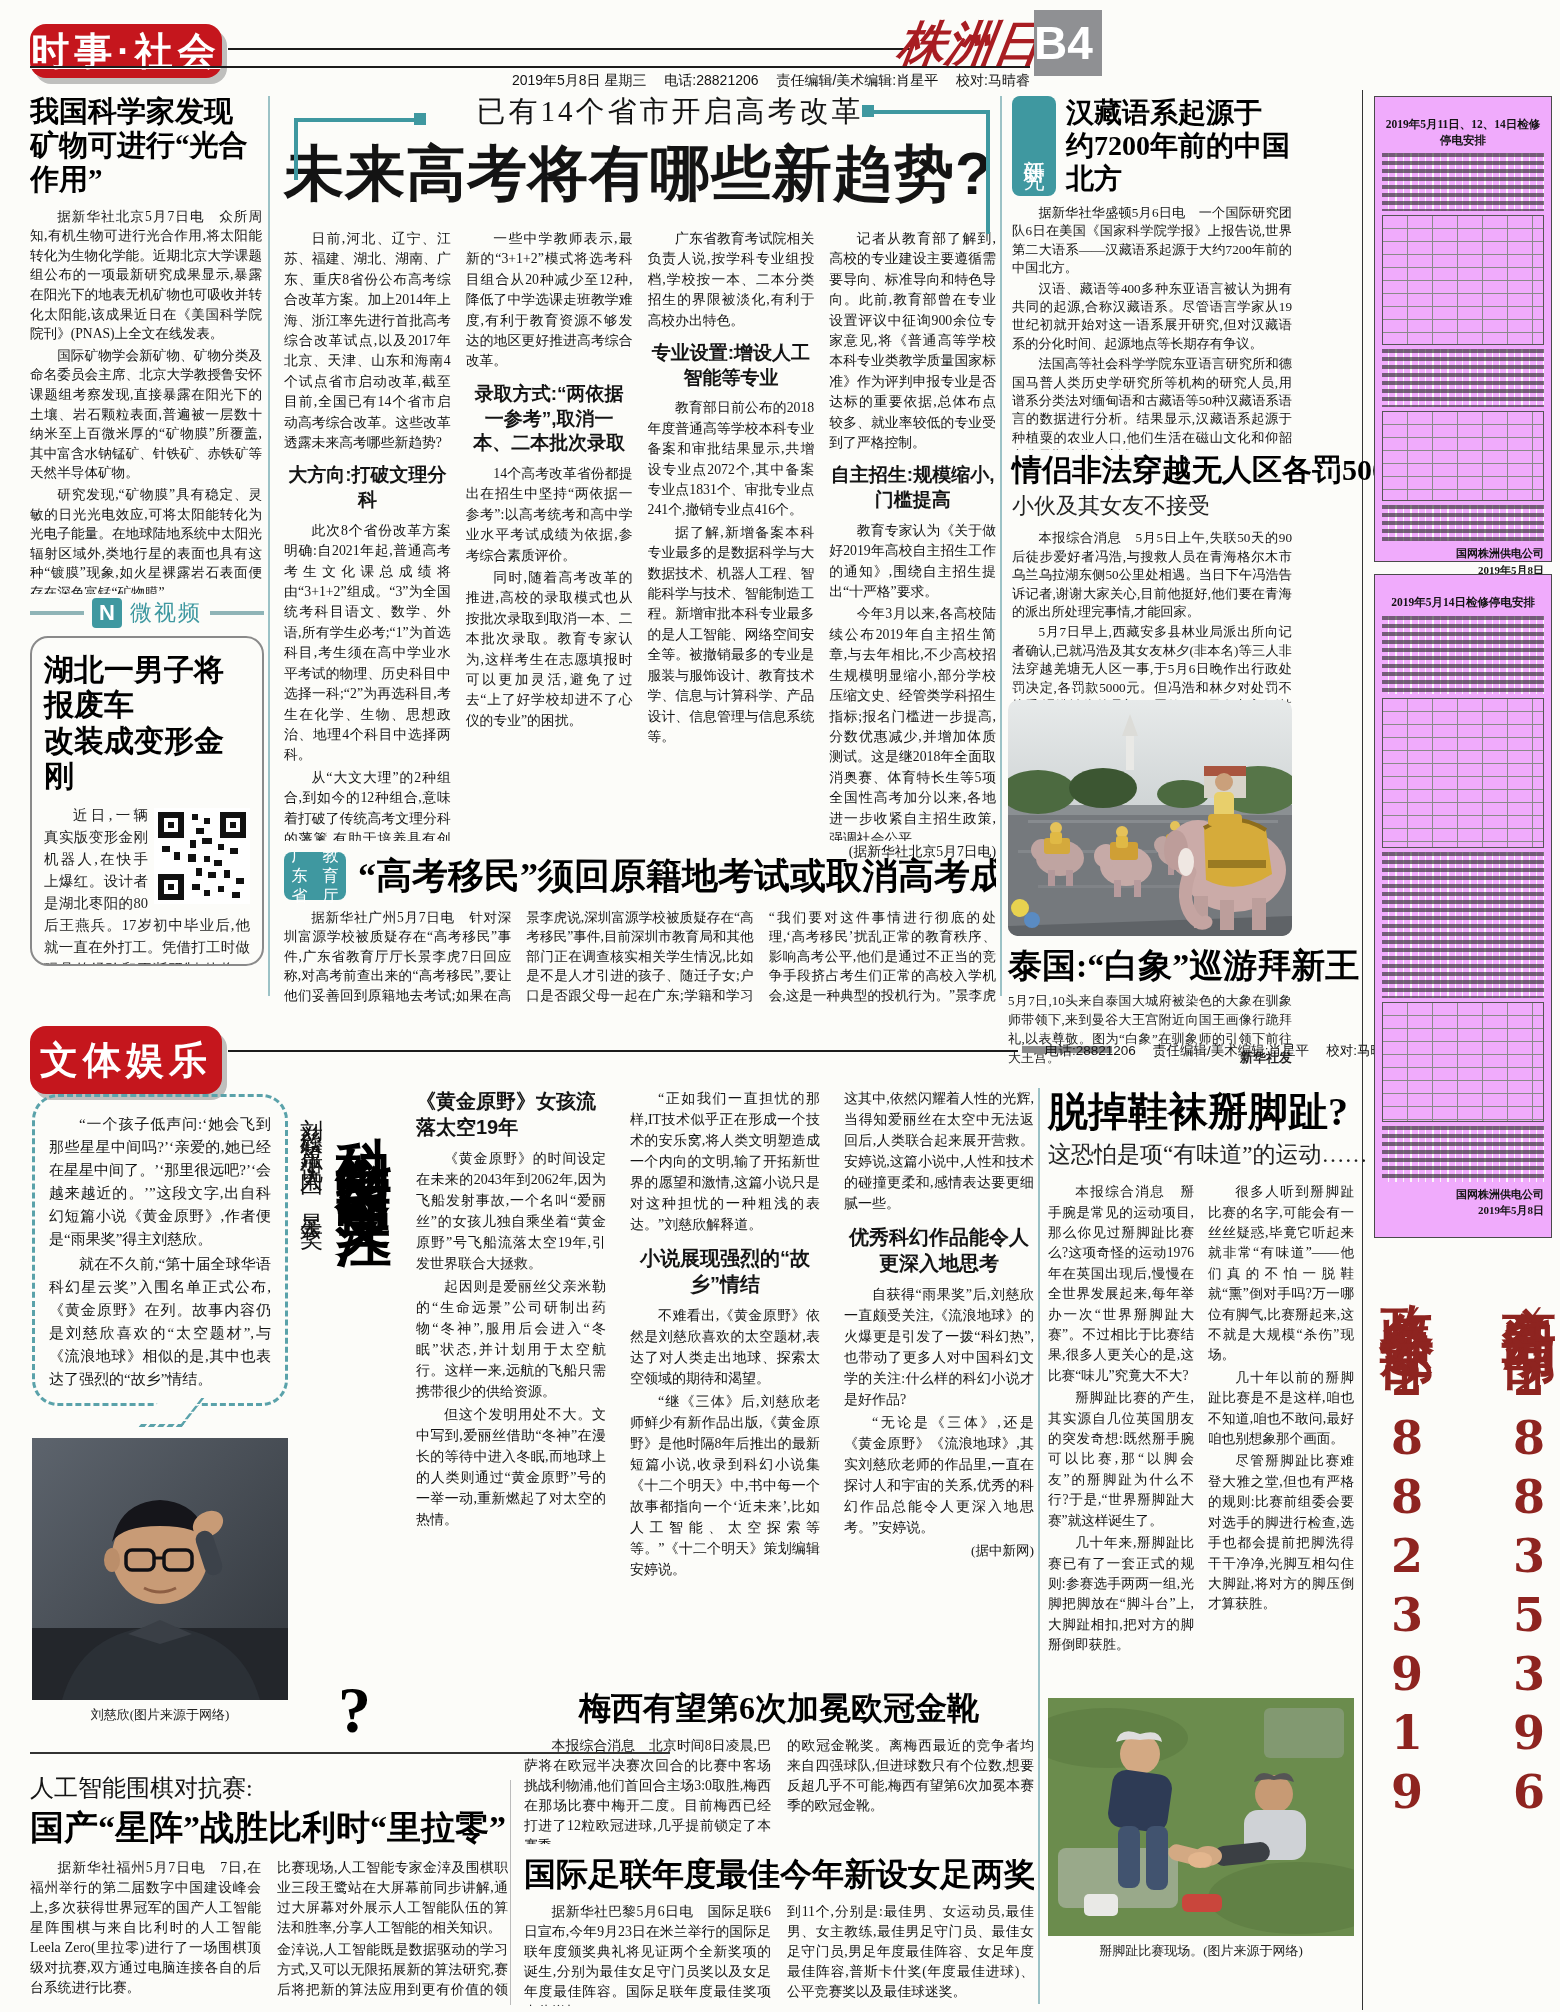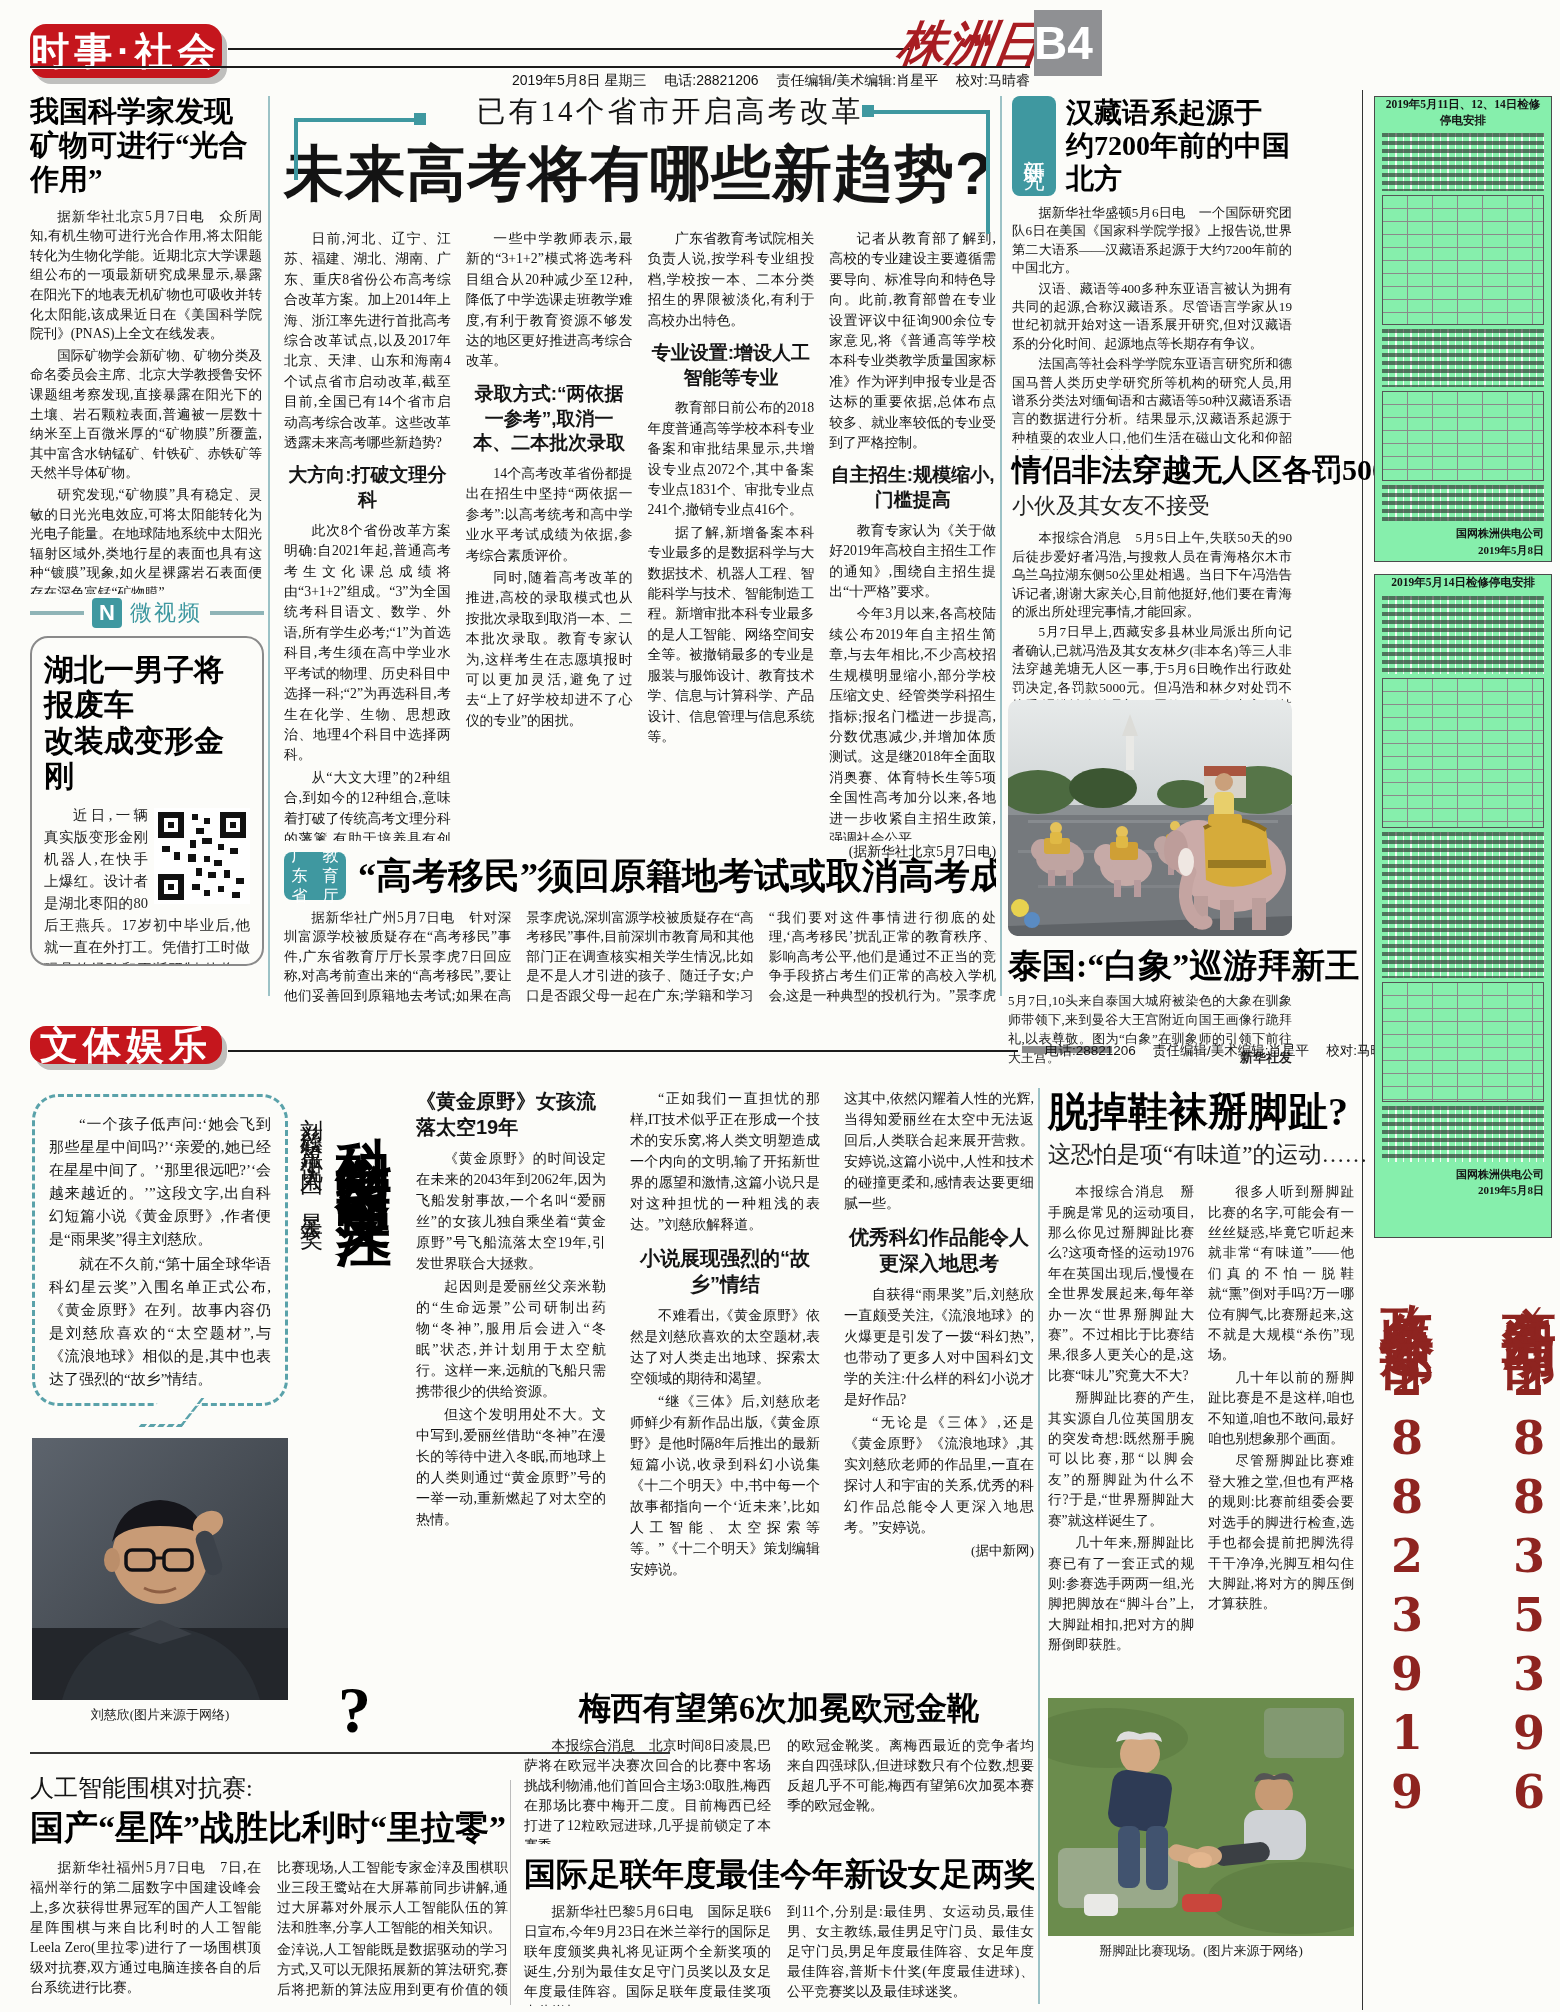--- a/index.html
+++ b/index.html
@@ -22,21 +22,21 @@
        margin:10px 0 8px 0;text-indent:0;line-height:1.3;}
   .cols{display:flex;}
   .cols>div{flex:1;overflow:hidden;}
   .vert{writing-mode:vertical-rl;text-orientation:upright;}
   .meta{font-family:"Liberation Sans",sans-serif;font-size:14px;white-space:nowrap;color:#111;}
   .bubble{border:3px dashed #5aa2aa;border-radius:26px;}
   .phone-col{writing-mode:vertical-rl;text-orientation:upright;font-weight:bold;color:#8e2420;line-height:1;}
   .pc-label{font-size:54px;letter-spacing:7px;}
   .pc-slash{font-size:44px;letter-spacing:6px;}
   .pc-num{font-size:46px;letter-spacing:5px;font-family:"DejaVu Serif",serif;}
-  .nbox{border:1.5px solid #4a4a4a;background:#86efac;padding:0 7px;box-sizing:border-box;}
+  .nbox{border:1.5px solid #4a4a4a;background:#f0abfc;padding:20px 7px;box-sizing:border-box;}
   .ntitle{font-size:11.5px;font-weight:bold;text-align:center;line-height:1.35;margin-bottom:5px;}
   .micro{background-image:
       repeating-linear-gradient(180deg, rgba(40,40,40,.62) 0 4.5px, rgba(0,0,0,0) 4.5px 8px),
       repeating-linear-gradient(90deg, rgba(255,255,255,0) 0 6px, rgba(252,252,249,.95) 6px 7.4px);
       margin:4px 0;}
   .mtab{border:1px solid #555;margin:4px 0;background-image:
       repeating-linear-gradient(180deg, rgba(0,0,0,0) 0 12px, #8a8a8a 12px 13px),
       repeating-linear-gradient(90deg, rgba(0,0,0,0) 0 24px, #8a8a8a 24px 25px);}
   .nfoot{font-size:11px;font-weight:bold;text-align:right;line-height:1.5;}
   .byline{text-align:right;text-indent:0;margin:0;}
@@ -315,21 +315,21 @@
     </svg>
     <div class="a-title" style="font-size:34px;margin-top:10px;white-space:nowrap;">
       <span>泰国:“白象”巡游拜新王</span>
     </div>
     <div class="capt" style="font-size:13px;margin-top:6px;color:#222;">
       <span>5月7日,10头来自泰国大城府被染色的大象在驯象师带领下,来到曼谷大王宫附近向国王画像行跪拜礼,以表尊敬。图为“白象”在驯象师的引领下前往大王宫。</span>
       <span style="float:right;font-weight:bold;">新华社发</span>
     </div>
   </div>
 
-  <div class="abs badge-red" style="left:30px;top:1026px;width:192px;height:38px;font-size:38px;">
+  <div class="abs badge-red" style="left:30px;top:1026px;width:192px;height:68px;font-size:38px;">
     <span>文体娱乐</span>
   </div>
   <div class="abs hrule" style="left:228px;top:1050px;width:790px;"></div>
   <div class="abs" style="left:1022px;top:1046px;width:90px;height:7px;background:#8c8c8c;"></div>
   <div class="abs meta" style="left:1045px;top:1042px;width:420px;font-size:13.5px;">
     <span>电话:28821206　 责任编辑/美术编辑:肖星平　 校对:马晴睿</span>
   </div>
 
   <div class="abs bubble" style="left:32px;top:1094px;width:256px;height:312px;padding:16px 14px;box-sizing:border-box;overflow:hidden;font-size:15px;line-height:23px;">
     <div>

